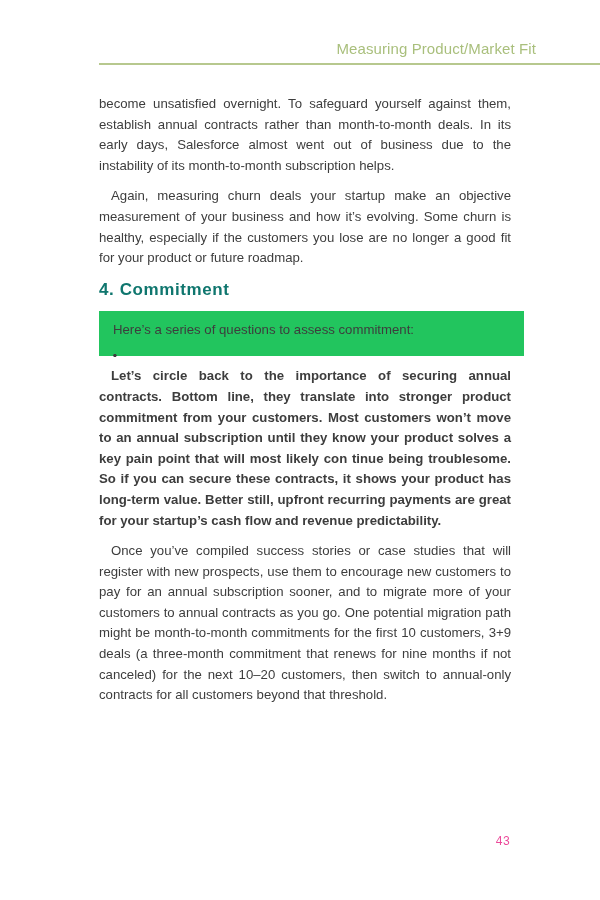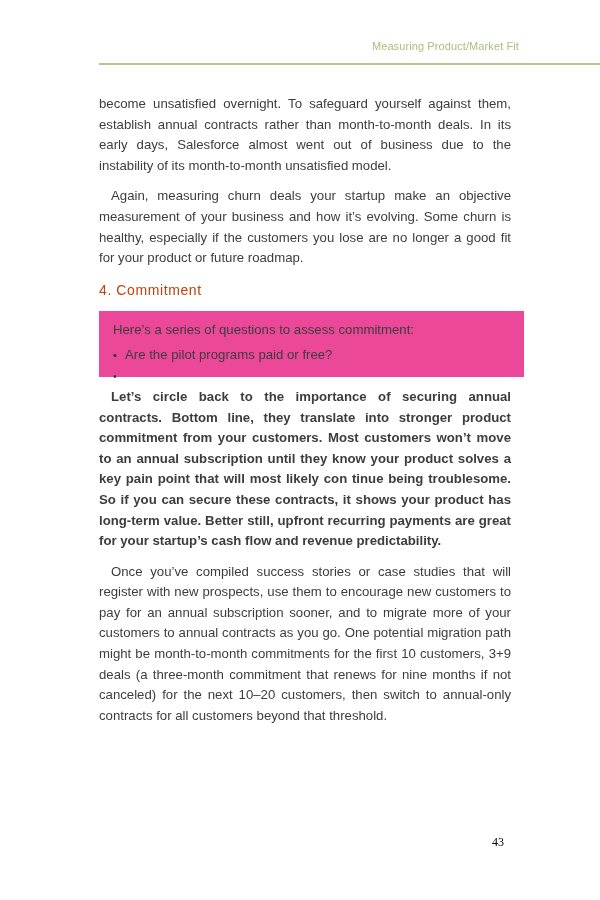--- a/index.html
+++ b/index.html
@@ -11,22 +11,22 @@
       width: 600px;
       height: 900px;
       position: relative;
       overflow: hidden;
       font-family: "Liberation Sans", "DejaVu Sans", sans-serif;
       color: #3c3c3c;
     }
     .running-head {
       position: absolute;
       top: 40px;
-      right: 81px;
-      font-size: 11px;
+      right: 64px;
+      font-size: 15px;
       color: #a9bf7c;
       letter-spacing: 0.1px;
     }
     .head-rule {
       position: absolute;
       top: 63px;
       left: 99px;
       right: 0;
       height: 2px;
       background: #b7c88e;
@@ -46,28 +46,28 @@
       hyphens: none;
     }
     .content p.indent {
       text-indent: 12px;
     }
     .content p.last-ragged {
       text-align-last: left;
     }
     h2.section-heading {
       margin: 6px 0 10px 0;
-      font-size: 14px;
-      font-weight: normal;
-      color: #c2410c;
+      font-size: 17px;
+      font-weight: bold;
+      color: #0f766e;
       letter-spacing: 0.6px;
       line-height: 22px;
     }
     .callout {
-      background: #ec4899;
+      background: #22c55e;
       margin: 0 -13px 10px 0;
       padding: 9px 14px 11px 14px;
       width: 397px;
     }
     .callout .intro {
       margin: 0 0 5px 0;
       text-align: left;
     }
     .callout ul {
       list-style: none;
@@ -85,48 +85,47 @@
       top: 0;
       font-size: 11px;
     }
     .line-wrap {
       position: relative;
       font-weight: bold;
     }
     .page-number {
       position: absolute;
       top: 835px;
-      right: 96px;
+      right: 90px;
       font-size: 12px;
-      color: #000000;
-      font-family: Liberation Serif, serif;
+      color: #ec4899;
+      font-family: Liberation Mono, monospace;
     }
   </style>
 </head>
 <body>
 
 <div class="running-head">Measuring Product/Market Fit</div>
 <div class="head-rule"></div>
 
 <div class="content">
-  <p>become unsatisfied overnight. To safeguard yourself against them, establish annual contracts rather than month-to-month deals. In its early days, Salesforce almost went out of business due to the instability of its month-to-month unsatisfied model.</p>
+  <p>become unsatisfied overnight. To safeguard yourself against them, establish annual contracts rather than month-to-month deals. In its early days, Salesforce almost went out of business due to the instability of its month-to-month subscription helps.</p>
 
   <p class="indent">Again, measuring churn deals your startup make an objective measurement of your business and how it’s evolving. Some churn is healthy, especially if the customers you lose are no longer a good fit for your product or future roadmap.</p>
 
   <h2 class="section-heading">4. Commitment</h2>
 
   <div class="callout">
     <p class="intro">Here’s a series of questions to assess commitment:</p>
     <ul>
       <li>
         <span class="bullet">•</span>
       </li>
       <li>
         <span class="bullet">•</span>
-        <span>Are the pilot programs paid or free?</span>
       </li>
       <li>
         <span class="bullet">•</span>
       </li>
     </ul>
   </div>
 
   <div class="line-wrap">
     <p class="indent">Let’s circle back to the importance of securing annual contracts. Bottom line, they translate into stronger product commitment from your customers. Most customers won’t move to an annual subscription until they know your product solves a key pain point that will most likely con tinue being troublesome. So if you can secure these contracts, it shows your product has long-term value. Better still, upfront recurring payments are great for your startup’s cash flow and revenue predictability.</p>
 

